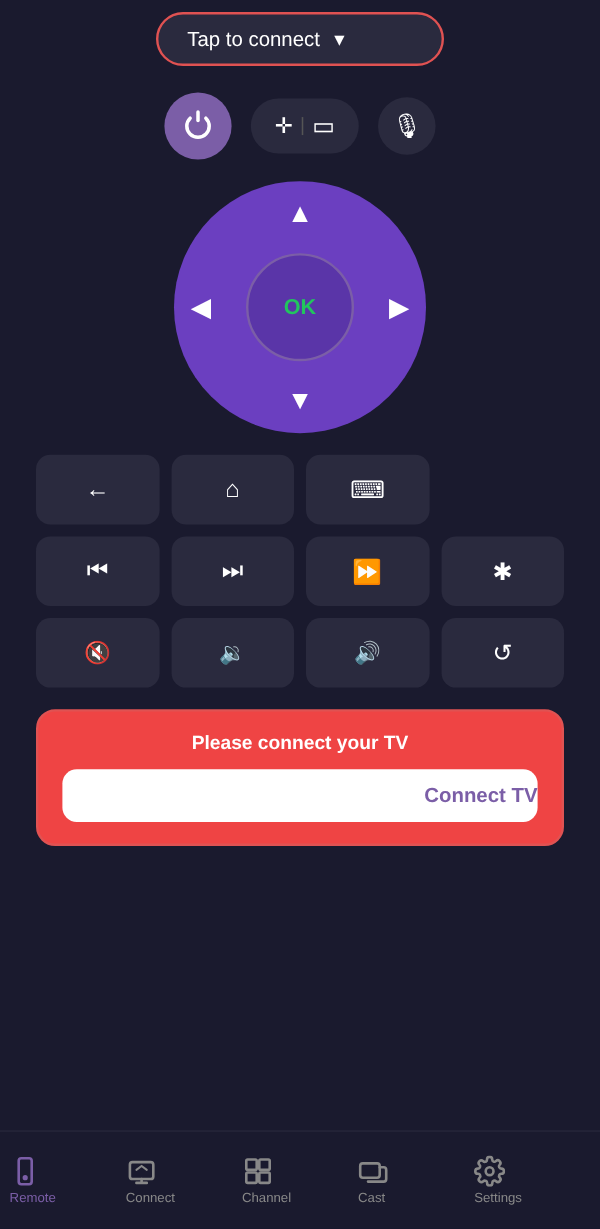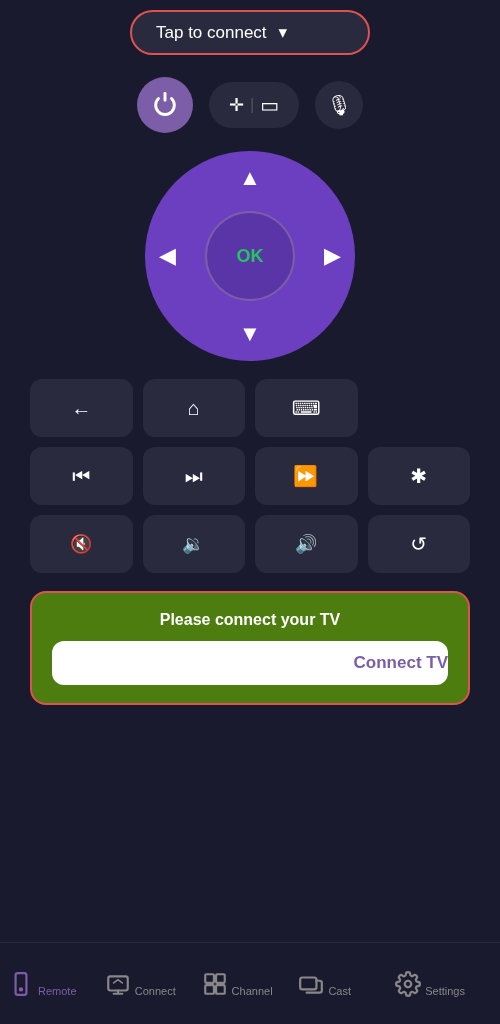--- a/index.html
+++ b/index.html
@@ -170,21 +170,21 @@
       justify-content: center;
       cursor: pointer;
       font-size: 20px;
       color: white;
       border: none;
       outline: none;
     }
 
     
     .connect-banner {
-      background: #4d7c0f;
+      background: #ef4444;
       border: 2.5px solid #e05252;
       border-radius: 16px;
       width: 100%;
       padding: 18px 20px;
       display: flex;
       flex-direction: column;
       align-items: center;
       gap: 12px;
     }
     .connect-banner-text {
@@ -211,22 +211,22 @@
       height: 82px;
       background: #1a1a2e;
       border-top: 1px solid #2a2a3e;
       display: flex;
       align-items: center;
       justify-content: space-around;
       padding: 0 8px;
     }
     .nav-item {
       display: flex;
-      flex-direction: row;
-      align-items: flex-end;
+      flex-direction: column;
+      align-items: flex-start;
       gap: 4px;
       cursor: pointer;
       flex: 1;
       padding: 8px 0;
     }
     .nav-label {
       font-size: 11px;
       color: #888;
     }
     .nav-label.active { color: #7b5ea7; }

